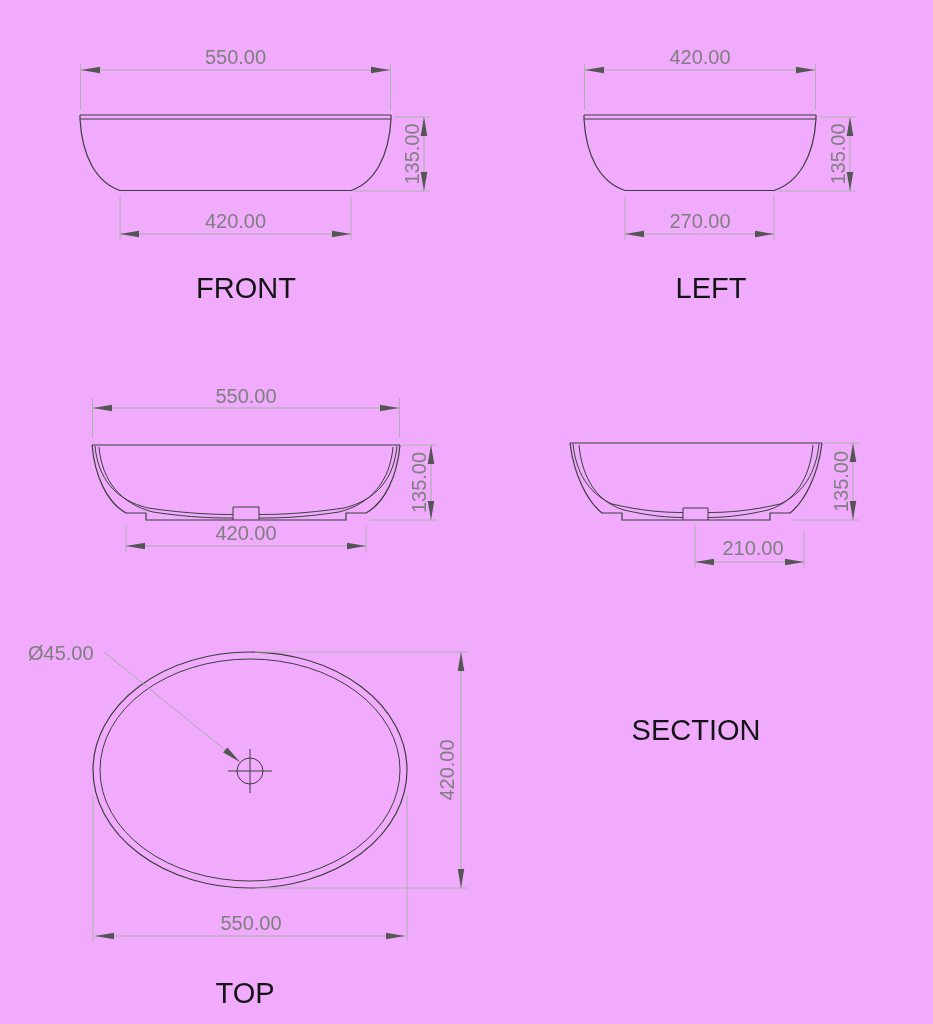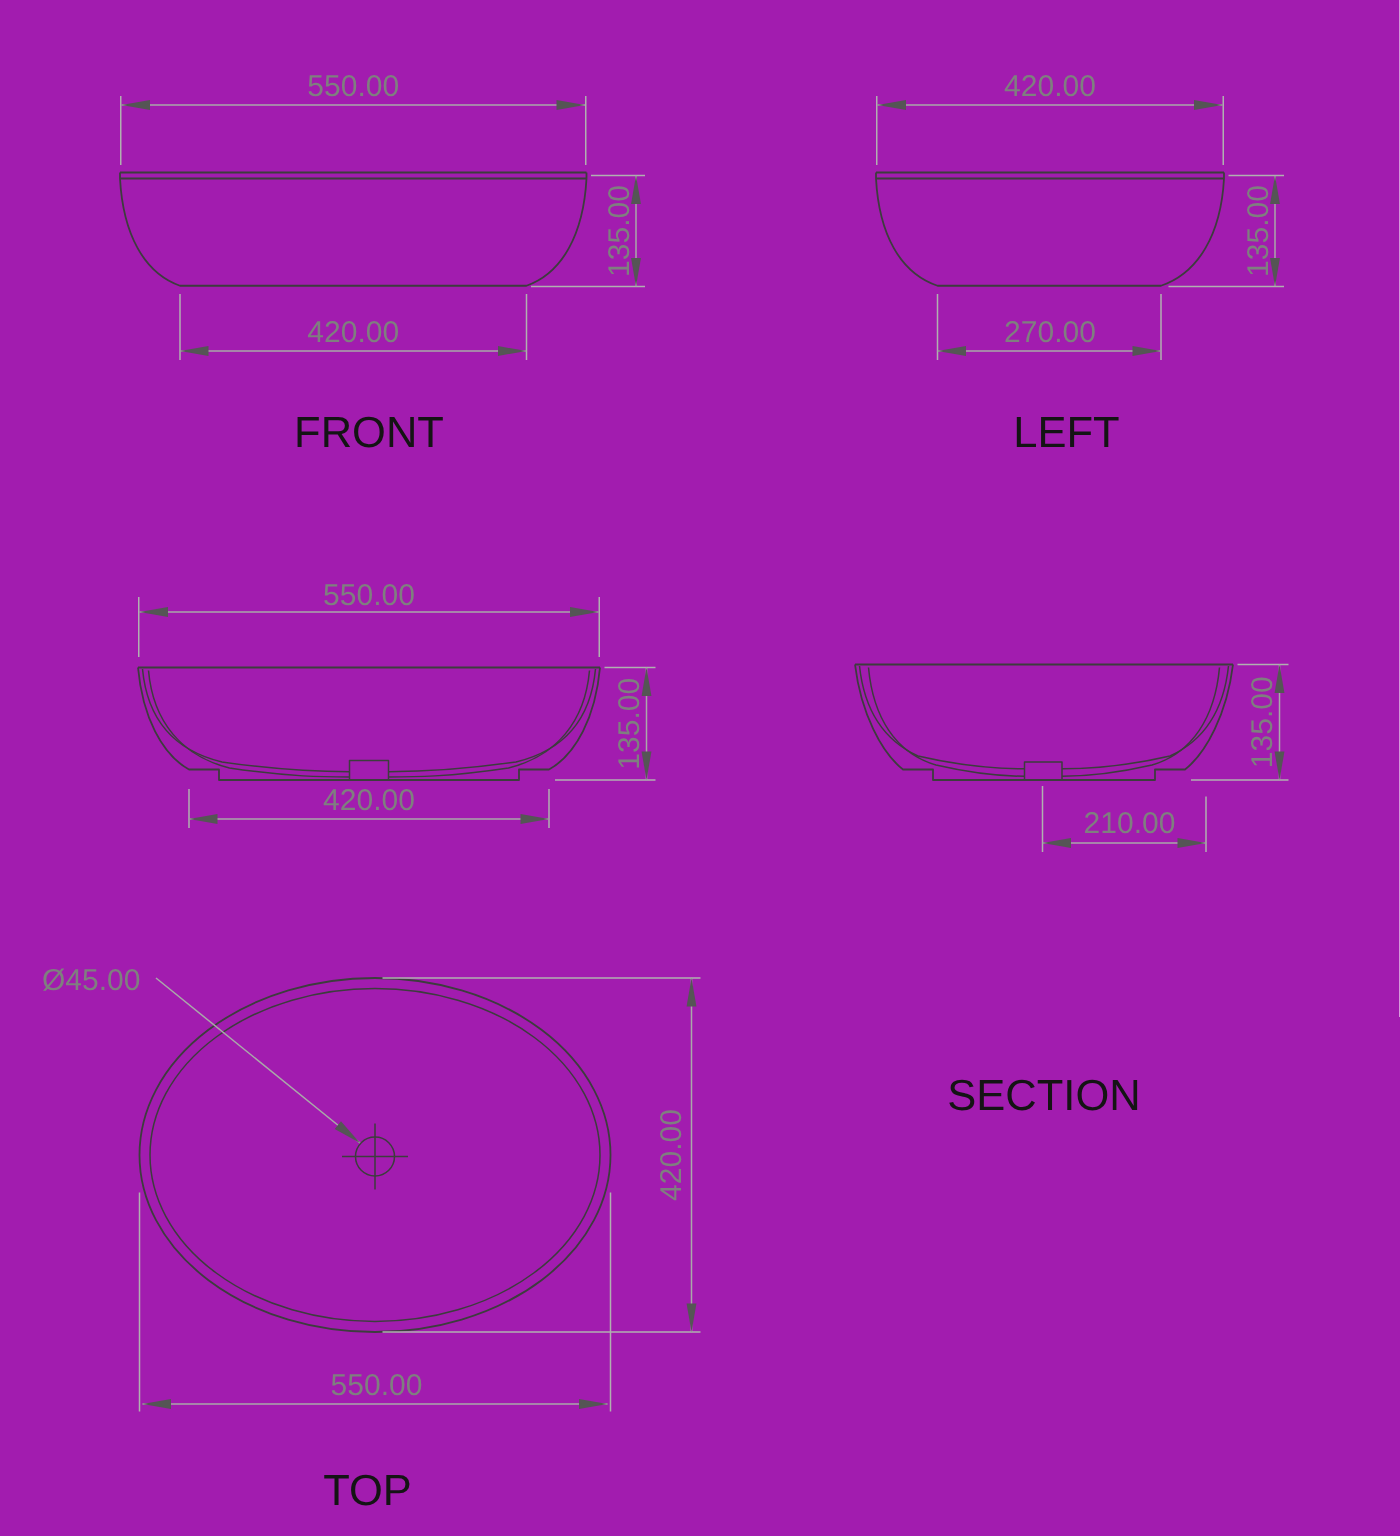--- a/index.html
+++ b/index.html
@@ -1,16 +1,16 @@
 <!DOCTYPE html>
 <html><head>
 <meta charset="utf-8">
 <style>
   html,body{margin:0;padding:0;background:#ffffff;}
-  .canvas{position:relative;width:933px;height:1024px;background:#a21caf;overflow:hidden;
+  .canvas{position:relative;width:933px;height:1024px;background:#f0abfc;overflow:hidden;
           font-family:"Liberation Sans", sans-serif;}
   svg{display:block;}
   .outline{fill:none;stroke:#3d3d3d;stroke-width:1.2;stroke-linejoin:round;}
   .detail{fill:none;stroke:#3d3d3d;stroke-width:1;stroke-linejoin:round;}
   .extline{fill:none;stroke:#b0b0b0;stroke-width:1;}
   .dimline{fill:none;stroke:#a9a9a9;stroke-width:1;}
   .arrowhead{fill:#555555;}
   .dimtext{font-family:"Liberation Sans", sans-serif;font-size:20px;fill:#7f7f7f;}
   .labeltext{font-family:"Liberation Sans", sans-serif;font-size:29px;fill:#141414;}
 </style>

